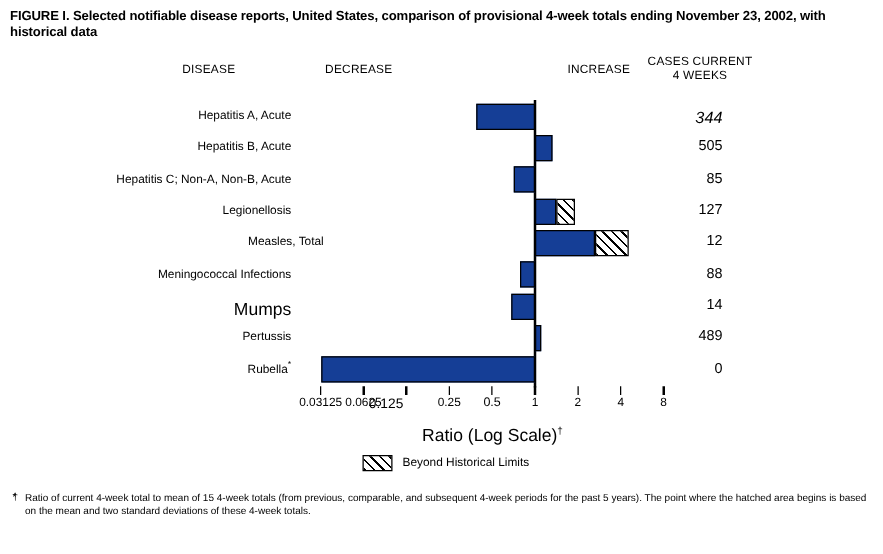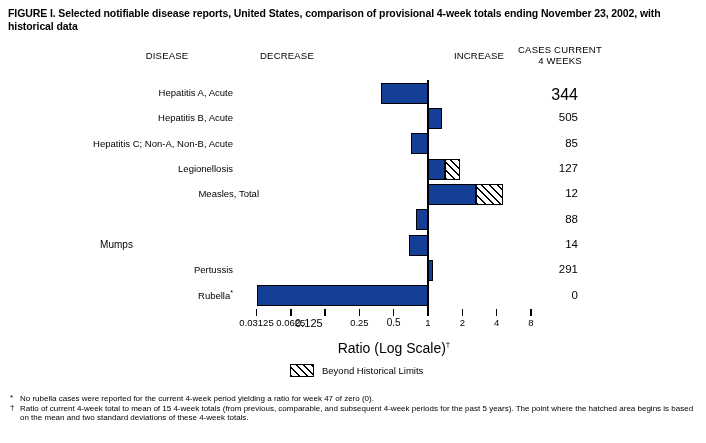--- a/index.html
+++ b/index.html
@@ -49,43 +49,44 @@
   <div class="col-head" style="left:429px;top:50px;width:100px;">INCREASE</div>
   <div class="col-head" style="left:500px;top:44px;width:120px;">
     <div>CASES CURRENT</div>
     <div>4 WEEKS</div>
   </div>
 
   <div id="chart" style="position:absolute;left:0;top:0;width:632px;height:443px;">
       <div style="position: absolute; left: 427.25px; top: 80px; width: 1.5px; height: 230px; background: rgb(0, 0, 0);"></div>
       <div style="position: absolute; left: 0px; top: 87px; width: 233px; text-align: right; font-size: 9.5px;"><span>Hepatitis A, Acute</span></div>
       <div style="position: absolute; left: 381.405px; top: 82.5px; width: 46.595px; height: 21px; box-sizing: border-box; background: rgb(21, 62, 150); border: 1.5px solid rgb(0, 0, 0);"></div>
-      <div style="position: absolute; left: 498px; top: 86px; width: 80px; text-align: right; font-size: 16px;">344</div>
+      <div style="position: absolute; left: 498px; top: 86px; width: 80px; text-align: right; font-size: 13px; font-style: italic;">344</div>
       <div style="position: absolute; left: 0px; top: 112.35px; width: 233px; text-align: right; font-size: 9.5px;"><span>Hepatitis B, Acute</span></div>
       <div style="position: absolute; left: 428px; top: 107.85px; width: 13.7385px; height: 21px; box-sizing: border-box; background: rgb(21, 62, 150); border: 1.5px solid rgb(0, 0, 0);"></div>
       <div style="position: absolute; left: 498px; top: 111.35px; width: 80px; text-align: right; font-size: 11.5px;">505</div>
       <div style="position: absolute; left: 0px; top: 137.7px; width: 233px; text-align: right; font-size: 9.5px;"><span>Hepatitis C; Non-A, Non-B, Acute</span></div>
       <div style="position: absolute; left: 411.052px; top: 133.2px; width: 16.9479px; height: 21px; box-sizing: border-box; background: rgb(21, 62, 150); border: 1.5px solid rgb(0, 0, 0);"></div>
       <div style="position: absolute; left: 498px; top: 136.7px; width: 80px; text-align: right; font-size: 11.5px;">85</div>
       <div style="position: absolute; left: 0px; top: 163.05px; width: 233px; text-align: right; font-size: 9.5px;"><span>Legionellosis</span></div>
       <div style="position: absolute; left: 428px; top: 158.55px; width: 17.0023px; height: 21px; box-sizing: border-box; background: rgb(21, 62, 150); border: 1.5px solid rgb(0, 0, 0);"></div>
       <div style="position: absolute; left: 445.002px; top: 158.55px; width: 15.2776px; height: 21px; box-sizing: border-box; border: 1.5px solid rgb(0, 0, 0); background: repeating-linear-gradient(45deg, rgb(0, 0, 0) 0px, rgb(0, 0, 0) 1.4px, rgb(255, 255, 255) 1.4px, rgb(255, 255, 255) 5.4px);"></div>
       <div style="position: absolute; left: 498px; top: 162.05px; width: 80px; text-align: right; font-size: 11.5px;">127</div>
       <div style="position: absolute; left: 0px; top: 188.4px; width: 233px; text-align: right; font-size: 9.5px; padding-left: 26px;"><span>Measles, Total</span></div>
       <div style="position: absolute; left: 428px; top: 183.9px; width: 48.0385px; height: 21px; box-sizing: border-box; background: rgb(21, 62, 150); border: 1.5px solid rgb(0, 0, 0);"></div>
       <div style="position: absolute; left: 476.038px; top: 183.9px; width: 26.9368px; height: 21px; box-sizing: border-box; border: 1.5px solid rgb(0, 0, 0); background: repeating-linear-gradient(45deg, rgb(0, 0, 0) 0px, rgb(0, 0, 0) 1.4px, rgb(255, 255, 255) 1.4px, rgb(255, 255, 255) 5.4px);"></div>
       <div style="position: absolute; left: 498px; top: 187.4px; width: 80px; text-align: right; font-size: 11.5px;">12</div>
+      <div style="position: absolute; left: 0px; top: 213.75px; width: 233px; text-align: right; font-size: 9.5px;"><span>Meningococcal Infections</span></div>
       <div style="position: absolute; left: 415.705px; top: 209.25px; width: 12.295px; height: 21px; box-sizing: border-box; background: rgb(21, 62, 150); border: 1.5px solid rgb(0, 0, 0);"></div>
       <div style="position: absolute; left: 498px; top: 212.75px; width: 80px; text-align: right; font-size: 11.5px;">88</div>
-      <div style="position: absolute; left: 0px; top: 239.1px; width: 233px; text-align: center; font-size: 10px;"><span>Mumps</span></div>
+      <div style="position: absolute; left: 0px; top: 239.1px; width: 233px; text-align: right; font-size: 14px;"><span>Mumps</span></div>
       <div style="position: absolute; left: 408.916px; top: 234.6px; width: 19.0843px; height: 21px; box-sizing: border-box; background: rgb(21, 62, 150); border: 1.5px solid rgb(0, 0, 0);"></div>
       <div style="position: absolute; left: 498px; top: 238.1px; width: 80px; text-align: right; font-size: 11.5px;">14</div>
       <div style="position: absolute; left: 0px; top: 264.45px; width: 233px; text-align: right; font-size: 9.5px;"><span>Pertussis</span></div>
       <div style="position: absolute; left: 428px; top: 259.95px; width: 5.1642px; height: 21px; box-sizing: border-box; background: rgb(21, 62, 150); border: 1.5px solid rgb(0, 0, 0);"></div>
-      <div style="position: absolute; left: 498px; top: 263.45px; width: 80px; text-align: right; font-size: 11.5px;">291</div>
+      <div style="position: absolute; left: 498px; top: 263.45px; width: 80px; text-align: right; font-size: 11.5px;">489</div>
       <div style="position: absolute; left: 0px; top: 289.8px; width: 233px; text-align: right; font-size: 9.5px;"><span>Rubella</span><sup style="font-size: 7px;">*</sup></div>
       <div style="position: absolute; left: 256.5px; top: 285.3px; width: 171.5px; height: 21px; box-sizing: border-box; background: rgb(21, 62, 150); border: 1.5px solid rgb(0, 0, 0);"></div>
       <div style="position: absolute; left: 498px; top: 288.8px; width: 80px; text-align: right; font-size: 11.5px;">0</div>
       <div style="position: absolute; left: 255.75px; top: 309px; width: 1.5px; height: 7px; background: rgb(0, 0, 0);"></div>
       <div style="position: absolute; left: 226.5px; top: 317px; width: 60px; text-align: center; font-size: 9.5px;">0.03125</div>
       <div style="position: absolute; left: 290.05px; top: 309px; width: 1.5px; height: 7px; background: rgb(0, 0, 0);"></div>
       <div style="position: absolute; left: 260.8px; top: 317px; width: 60px; text-align: center; font-size: 9.5px;">0.0625</div>
       <div style="position: absolute; left: 324.35px; top: 309px; width: 1.5px; height: 7px; background: rgb(0, 0, 0);"></div>
       <div style="position: absolute; left: 295.1px; top: 317px; width: 60px; font-size: 11px;">0.125</div>
       <div style="position: absolute; left: 358.65px; top: 309px; width: 1.5px; height: 7px; background: rgb(0, 0, 0);"></div>
@@ -105,21 +106,20 @@
   <div class="axis-title">
     <span>Ratio (Log Scale)</span><sup>†</sup>
   </div>
 
   <div class="legend-swatch"></div>
   <div class="legend-label">Beyond Historical Limits</div>
 
   <div class="footnotes">
     <div class="footnote">
       <span class="fn-symbol">*</span>
-      <span>No rubella cases were reported for the current 4-week period yielding a ratio for week 47 of zero (0).</span>
     </div>
     <div class="footnote">
       <span class="fn-symbol">†</span>
       <span>Ratio of current 4-week total to mean of 15 4-week totals (from previous, comparable, and subsequent 4-week periods for the past 5 years). The point where the hatched area begins is based on the mean and two standard deviations of these 4-week totals.</span>
     </div>
   </div>
 
 </div>
 
 </body></html>

